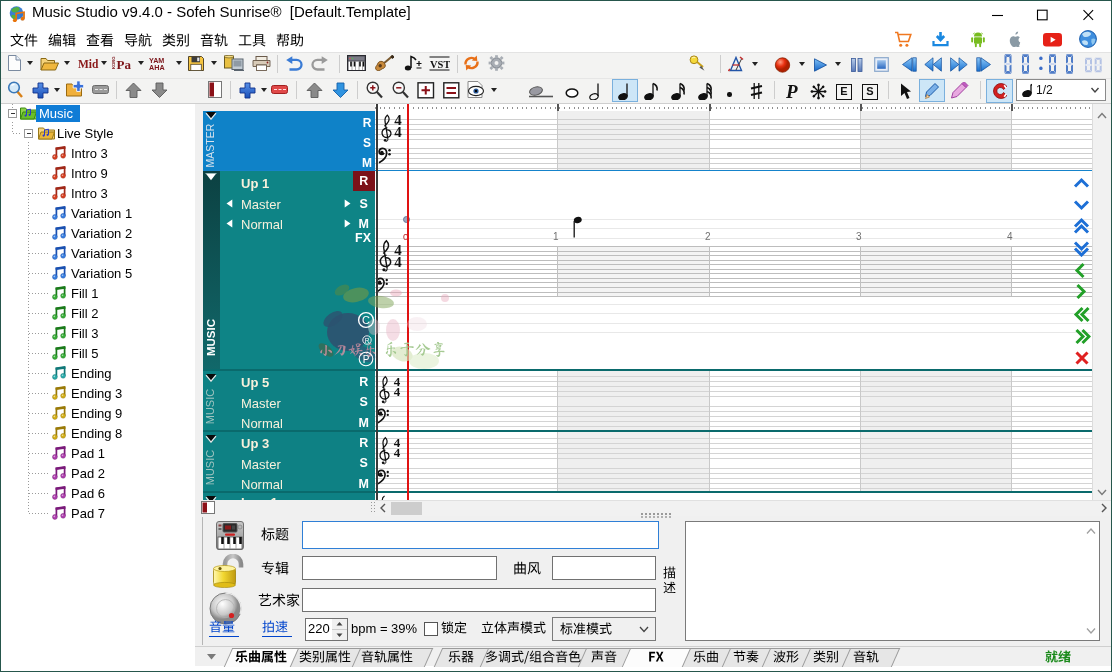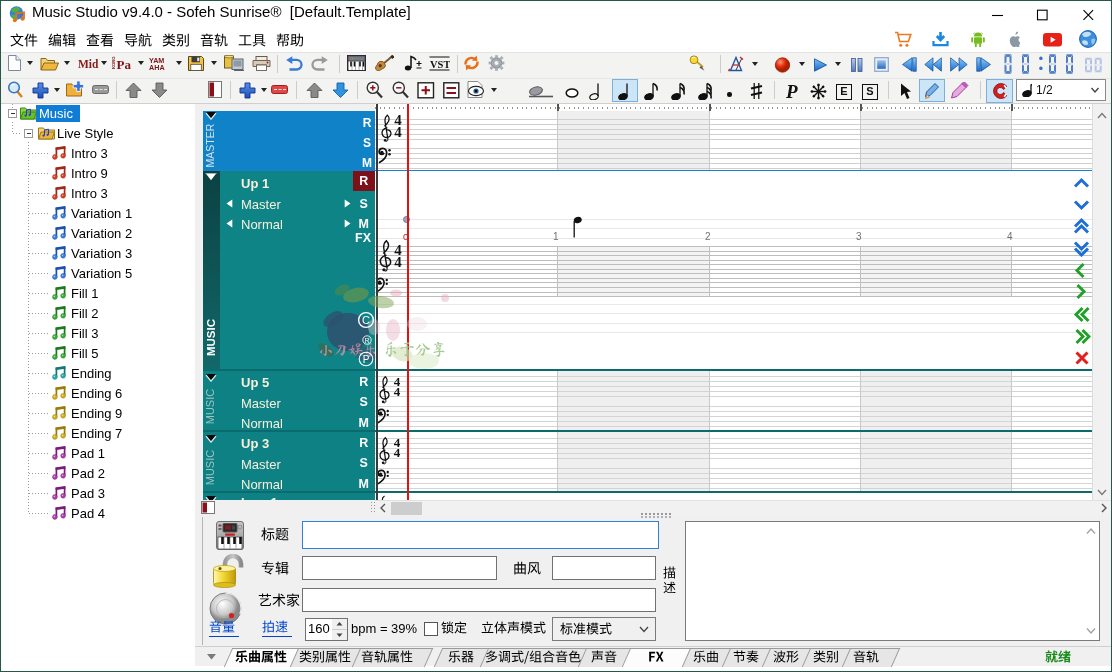--- a/index.html
+++ b/index.html
@@ -894,21 +894,21 @@
 <div class="a" style="left:52px;top:386px;width:15px;height:14px;">
     <svg width="15" height="14" viewBox="0 0 15 14">
       <path d="M4.4 11 V2.6 L12.6 1.4 v8.4" stroke="#9a7a08" stroke-width="1.7" fill="none"></path>
       <path d="M3.6 2.8 L13.4 1.4" stroke="#9a7a08" stroke-width="2.6"></path>
       <circle cx="2.9" cy="11" r="2.4" fill="#d4b018" stroke="#9a7a08" stroke-width="0.5"></circle>
       <circle cx="11.1" cy="9.8" r="2.4" fill="#d4b018" stroke="#9a7a08" stroke-width="0.5"></circle>
       <circle cx="2.3" cy="10.4" r="0.8" fill="#fff" opacity="0.55"></circle>
       <circle cx="10.5" cy="9.2" r="0.8" fill="#fff" opacity="0.55"></circle>
     </svg>
   </div>
-<div class="a" style="left:71px;top:386px;width:110px;height:15px;color:#000;font-size:13px;line-height:15px;">Ending 6</div>
+<div class="a" style="left:71px;top:386px;width:110px;height:15px;color:#000;font-size:13px;line-height:15px;">Ending 3</div>
 <div class="a" style="left:29px;top:413px;width:19px;height:1px;background:repeating-linear-gradient(to right,#9a9a9a 0 1px,transparent 1px 3px);"></div>
 <div class="a" style="left:52px;top:406px;width:15px;height:14px;">
     <svg width="15" height="14" viewBox="0 0 15 14">
       <path d="M4.4 11 V2.6 L12.6 1.4 v8.4" stroke="#9a7a08" stroke-width="1.7" fill="none"></path>
       <path d="M3.6 2.8 L13.4 1.4" stroke="#9a7a08" stroke-width="2.6"></path>
       <circle cx="2.9" cy="11" r="2.4" fill="#d4b018" stroke="#9a7a08" stroke-width="0.5"></circle>
       <circle cx="11.1" cy="9.8" r="2.4" fill="#d4b018" stroke="#9a7a08" stroke-width="0.5"></circle>
       <circle cx="2.3" cy="10.4" r="0.8" fill="#fff" opacity="0.55"></circle>
       <circle cx="10.5" cy="9.2" r="0.8" fill="#fff" opacity="0.55"></circle>
     </svg>
@@ -918,21 +918,21 @@
 <div class="a" style="left:52px;top:426px;width:15px;height:14px;">
     <svg width="15" height="14" viewBox="0 0 15 14">
       <path d="M4.4 11 V2.6 L12.6 1.4 v8.4" stroke="#9a7a08" stroke-width="1.7" fill="none"></path>
       <path d="M3.6 2.8 L13.4 1.4" stroke="#9a7a08" stroke-width="2.6"></path>
       <circle cx="2.9" cy="11" r="2.4" fill="#d4b018" stroke="#9a7a08" stroke-width="0.5"></circle>
       <circle cx="11.1" cy="9.8" r="2.4" fill="#d4b018" stroke="#9a7a08" stroke-width="0.5"></circle>
       <circle cx="2.3" cy="10.4" r="0.8" fill="#fff" opacity="0.55"></circle>
       <circle cx="10.5" cy="9.2" r="0.8" fill="#fff" opacity="0.55"></circle>
     </svg>
   </div>
-<div class="a" style="left:71px;top:426px;width:110px;height:15px;color:#000;font-size:13px;line-height:15px;">Ending 7</div>
+<div class="a" style="left:71px;top:426px;width:110px;height:15px;color:#000;font-size:13px;line-height:15px;">Ending 8</div>
 <div class="a" style="left:29px;top:453px;width:19px;height:1px;background:repeating-linear-gradient(to right,#9a9a9a 0 1px,transparent 1px 3px);"></div>
 <div class="a" style="left:52px;top:446px;width:15px;height:14px;">
     <svg width="15" height="14" viewBox="0 0 15 14">
       <path d="M4.4 11 V2.6 L12.6 1.4 v8.4" stroke="#7a1a7a" stroke-width="1.7" fill="none"></path>
       <path d="M3.6 2.8 L13.4 1.4" stroke="#7a1a7a" stroke-width="2.6"></path>
       <circle cx="2.9" cy="11" r="2.4" fill="#b040b0" stroke="#7a1a7a" stroke-width="0.5"></circle>
       <circle cx="11.1" cy="9.8" r="2.4" fill="#b040b0" stroke="#7a1a7a" stroke-width="0.5"></circle>
       <circle cx="2.3" cy="10.4" r="0.8" fill="#fff" opacity="0.55"></circle>
       <circle cx="10.5" cy="9.2" r="0.8" fill="#fff" opacity="0.55"></circle>
     </svg>
@@ -954,33 +954,33 @@
 <div class="a" style="left:52px;top:486px;width:15px;height:14px;">
     <svg width="15" height="14" viewBox="0 0 15 14">
       <path d="M4.4 11 V2.6 L12.6 1.4 v8.4" stroke="#7a1a7a" stroke-width="1.7" fill="none"></path>
       <path d="M3.6 2.8 L13.4 1.4" stroke="#7a1a7a" stroke-width="2.6"></path>
       <circle cx="2.9" cy="11" r="2.4" fill="#b040b0" stroke="#7a1a7a" stroke-width="0.5"></circle>
       <circle cx="11.1" cy="9.8" r="2.4" fill="#b040b0" stroke="#7a1a7a" stroke-width="0.5"></circle>
       <circle cx="2.3" cy="10.4" r="0.8" fill="#fff" opacity="0.55"></circle>
       <circle cx="10.5" cy="9.2" r="0.8" fill="#fff" opacity="0.55"></circle>
     </svg>
   </div>
-<div class="a" style="left:71px;top:486px;width:110px;height:15px;color:#000;font-size:13px;line-height:15px;">Pad 3</div>
+<div class="a" style="left:71px;top:486px;width:110px;height:15px;color:#000;font-size:13px;line-height:15px;">Pad 6</div>
 <div class="a" style="left:29px;top:513px;width:19px;height:1px;background:repeating-linear-gradient(to right,#9a9a9a 0 1px,transparent 1px 3px);"></div>
 <div class="a" style="left:52px;top:506px;width:15px;height:14px;">
     <svg width="15" height="14" viewBox="0 0 15 14">
       <path d="M4.4 11 V2.6 L12.6 1.4 v8.4" stroke="#7a1a7a" stroke-width="1.7" fill="none"></path>
       <path d="M3.6 2.8 L13.4 1.4" stroke="#7a1a7a" stroke-width="2.6"></path>
       <circle cx="2.9" cy="11" r="2.4" fill="#b040b0" stroke="#7a1a7a" stroke-width="0.5"></circle>
       <circle cx="11.1" cy="9.8" r="2.4" fill="#b040b0" stroke="#7a1a7a" stroke-width="0.5"></circle>
       <circle cx="2.3" cy="10.4" r="0.8" fill="#fff" opacity="0.55"></circle>
       <circle cx="10.5" cy="9.2" r="0.8" fill="#fff" opacity="0.55"></circle>
     </svg>
   </div>
-<div class="a" style="left:71px;top:506px;width:110px;height:15px;color:#000;font-size:13px;line-height:15px;">Pad 4</div>
+<div class="a" style="left:71px;top:506px;width:110px;height:15px;color:#000;font-size:13px;line-height:15px;">Pad 7</div>
 <div class="a" style="left:203px;top:104px;width:172px;height:7px;background:#f0f0f0;"></div>
 <div class="a" style="left:375px;top:104px;width:717px;height:7px;background:#fff;">
     <div class="a" style="left:0;top:3px;width:717px;height:1.5px;background:repeating-linear-gradient(to right,#909090 0 1px,transparent 1px 4.73px);"></div>
   </div>
 <div class="a" style="left:406.5px;top:104px;width:1.5px;height:7px;background:#555;z-index:3;"></div>
 <div class="a" style="left:557px;top:104px;width:1.5px;height:7px;background:#555;z-index:3;"></div>
 <div class="a" style="left:709px;top:104px;width:1.5px;height:7px;background:#555;z-index:3;"></div>
 <div class="a" style="left:860px;top:104px;width:1.5px;height:7px;background:#555;z-index:3;"></div>
 <div class="a" style="left:1011px;top:104px;width:1.5px;height:7px;background:#555;z-index:3;"></div>
 <div class="a" style="left:203px;top:110.5px;width:172px;height:60px;background:#0f82c8;"></div>
@@ -1452,21 +1452,21 @@
         <use href="#g32r" x="1000.0"></use>
         <use href="#g33r" x="2000.0"></use>
       </g>
     </svg>
   </div>
 <div class="a" style="left:302px;top:521px;width:357px;height:28px;background:#fff;border:1.5px solid #2f7fd6;"></div>
 <div class="a" style="left:302px;top:556px;width:195px;height:24px;background:#fff;border:1px solid #717171;"></div>
 <div class="a" style="left:552px;top:556px;width:104px;height:24px;background:#fff;border:1px solid #717171;"></div>
 <div class="a" style="left:302px;top:588px;width:354px;height:24px;background:#fff;border:1px solid #717171;"></div>
 <div class="a" style="left:305px;top:618px;width:43px;height:23px;background:#fff;border:1px solid #717171;"></div>
-<div class="a" style="left:308px;top:621px;width:30px;height:16px;font-size:13px;line-height:16px;color:#000;">160</div>
+<div class="a" style="left:308px;top:621px;width:30px;height:16px;font-size:13px;line-height:16px;color:#000;">220</div>
 <div class="a" style="left:332px;top:619px;width:15px;height:21px;border-left:1px solid #aaa;"></div>
 <div class="a" style="left:332px;top:619px;width:15px;height:10.5px;background:#f0f0f0;border-bottom:1px solid #ccc;">
     <svg width="15" height="10" viewBox="0 0 15 10">
       <path d="M4.5 6.5 L7.5 3 L10.5 6.5z" fill="#444"></path>
     </svg>
   </div>
 <div class="a" style="left:332px;top:629.5px;width:15px;height:10.5px;background:#f0f0f0;">
     <svg width="15" height="10" viewBox="0 0 15 10">
       <path d="M4.5 3.5 L7.5 7 L10.5 3.5z" fill="#444"></path>
     </svg>

